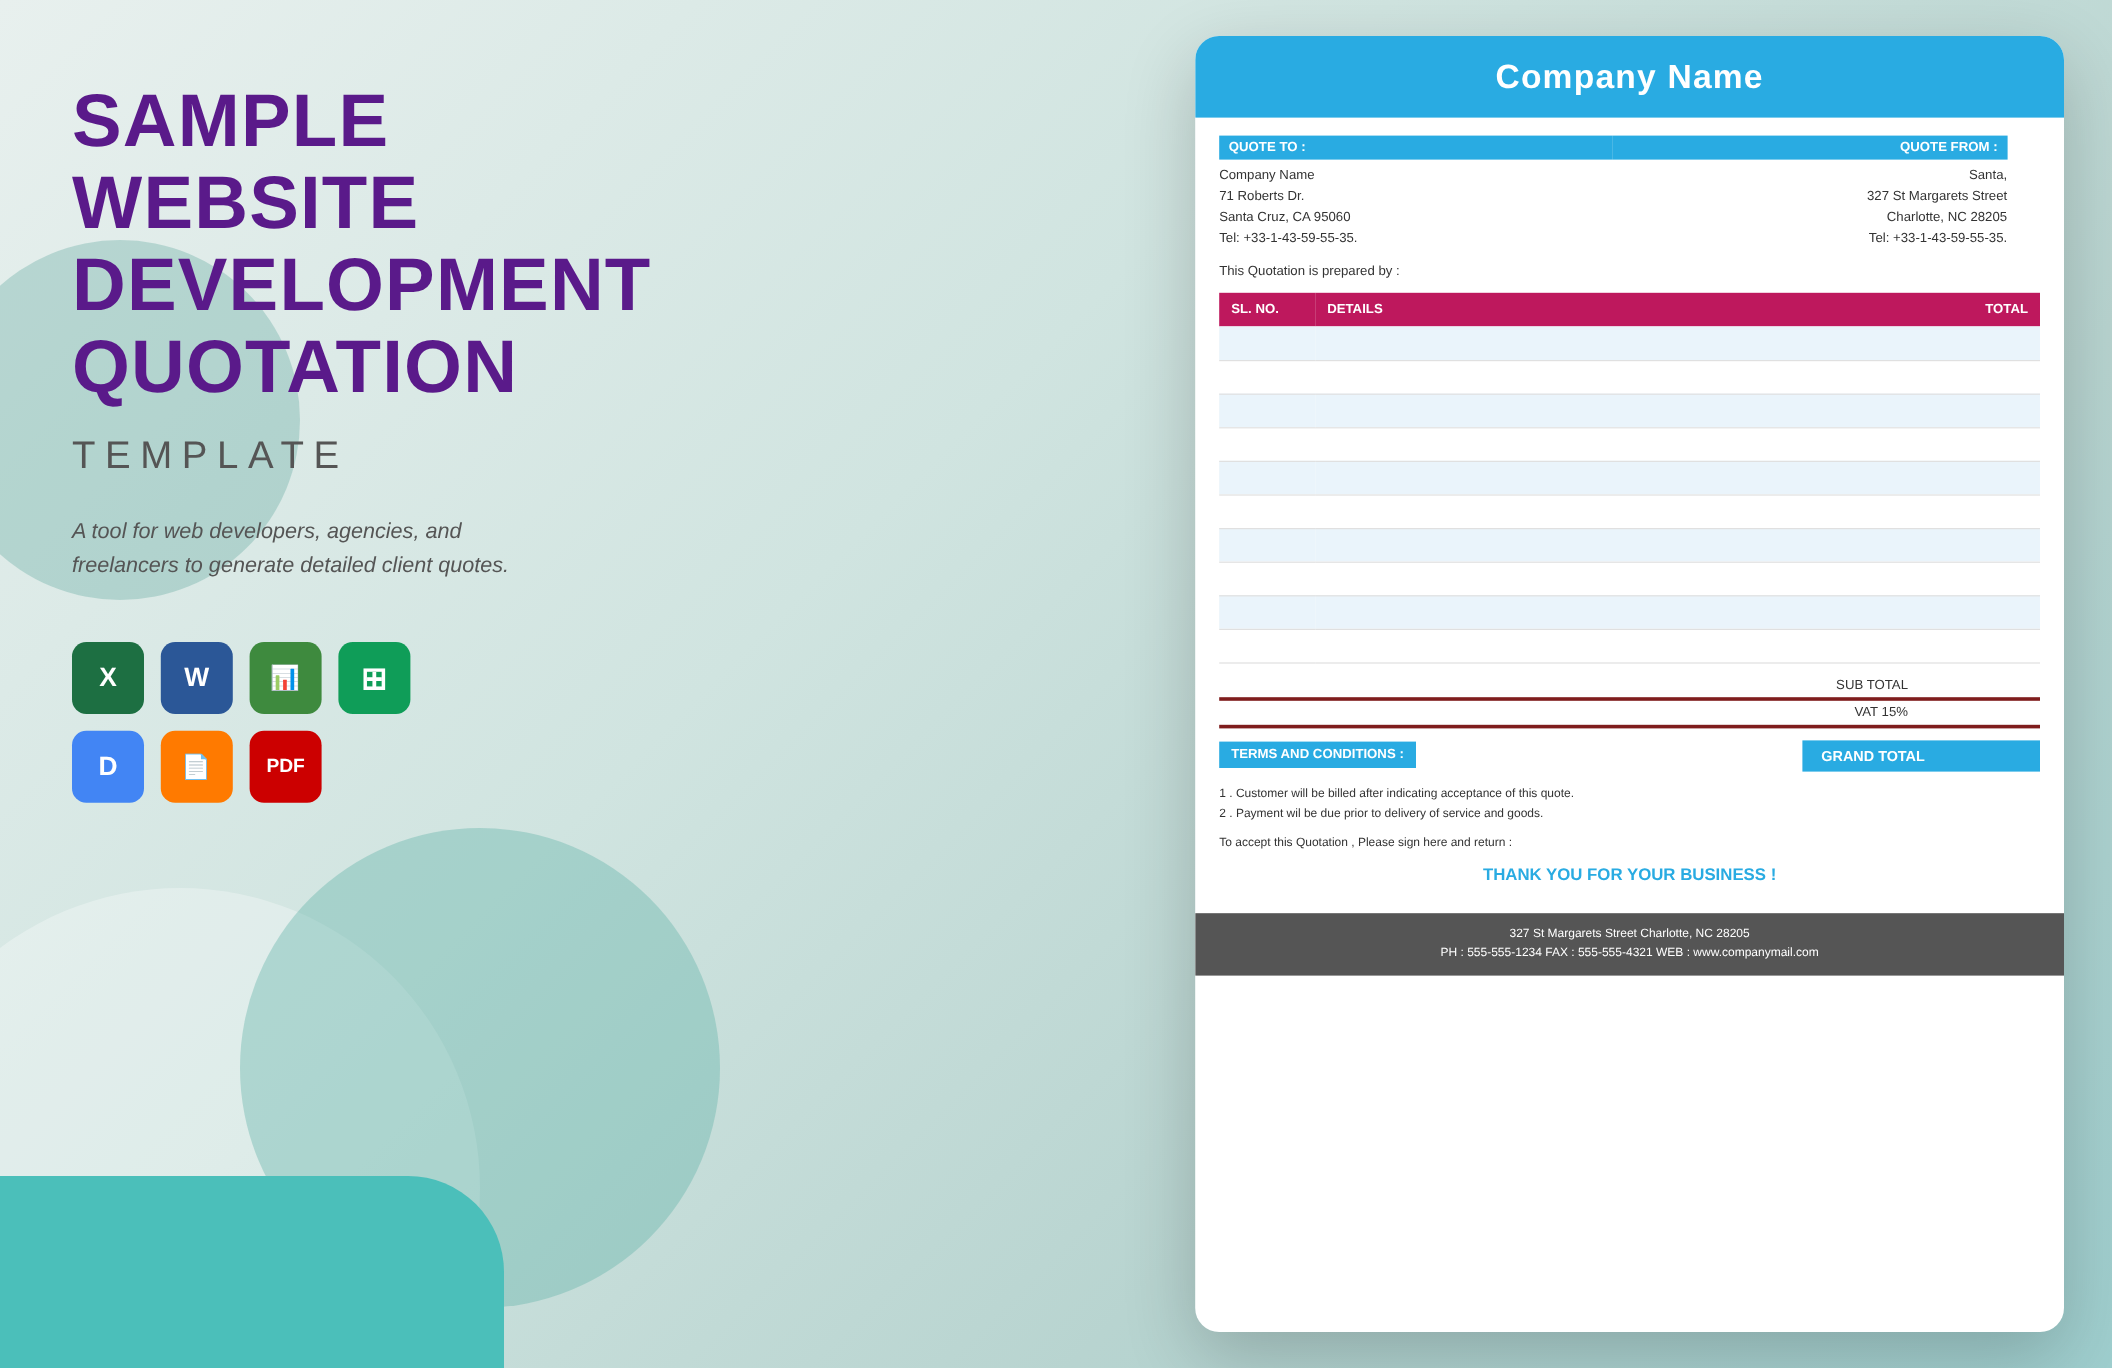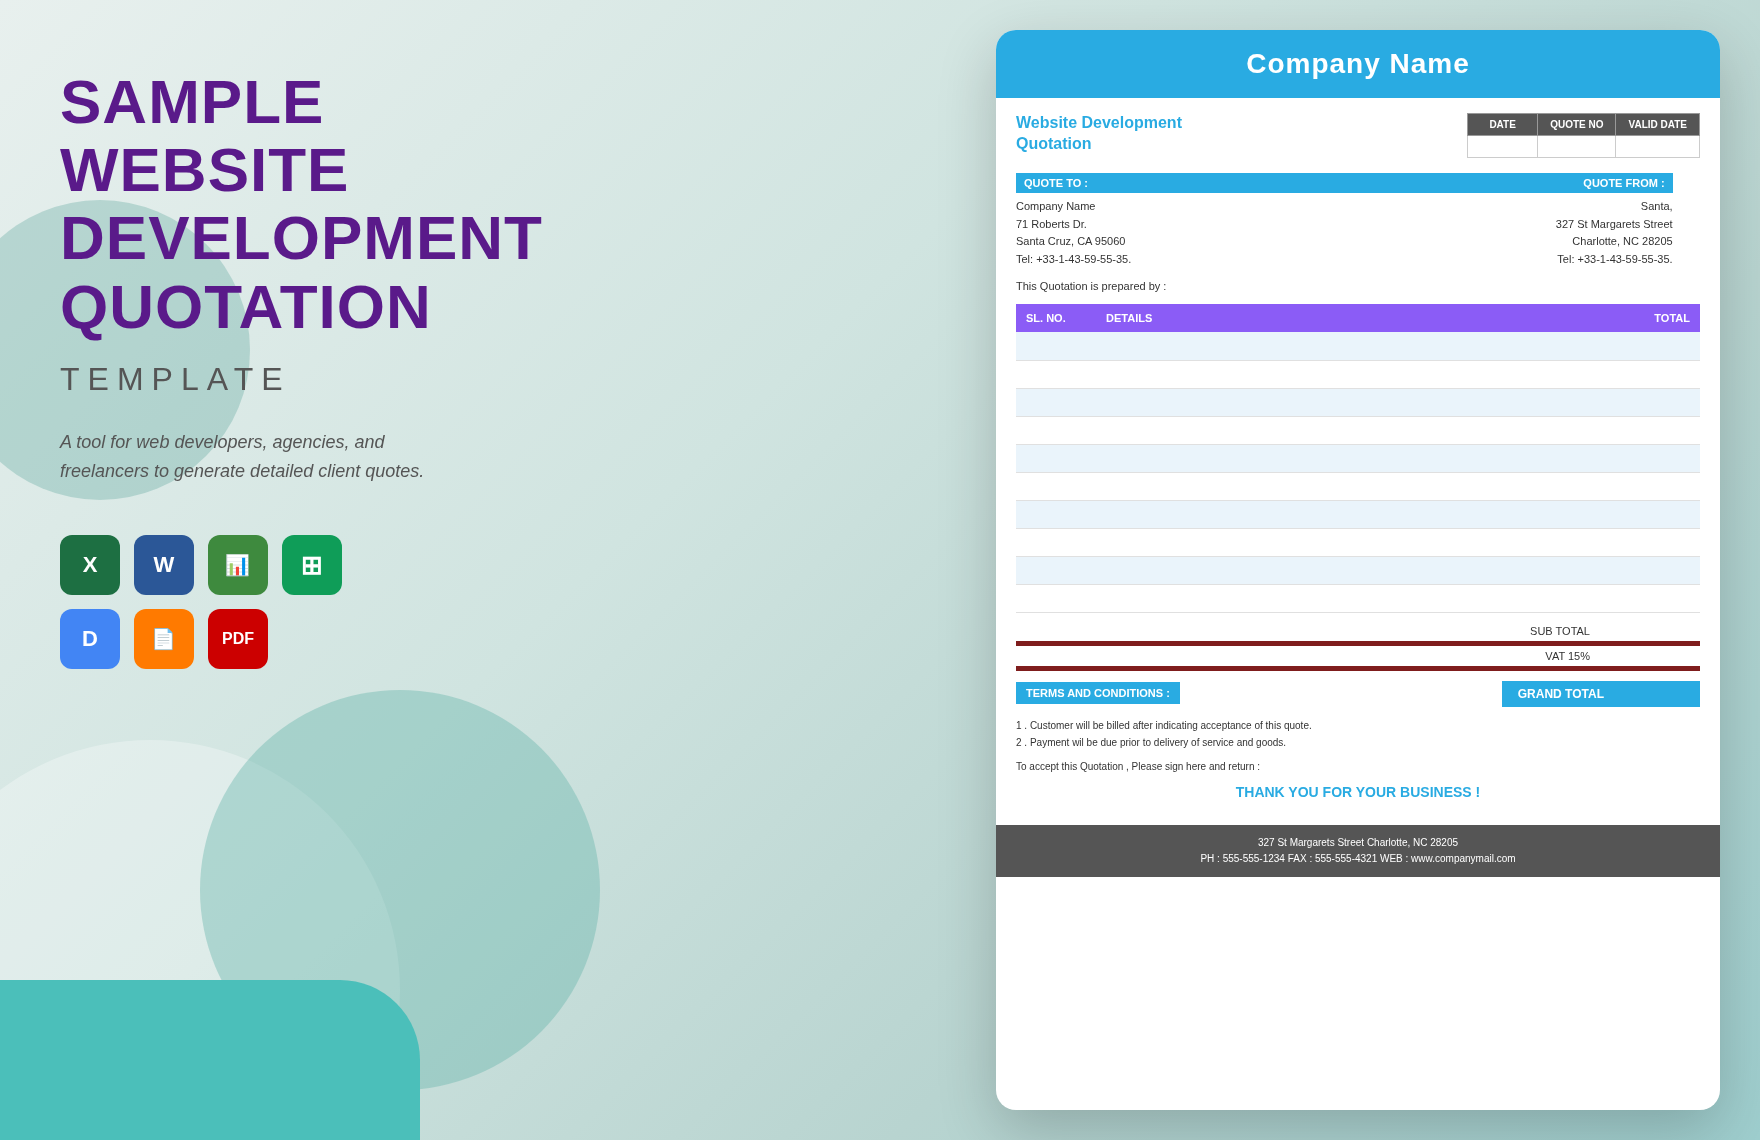--- a/index.html
+++ b/index.html
@@ -211,21 +211,21 @@
     }
 
     
     .items-table {
       width: 100%;
       border-collapse: collapse;
       margin-bottom: 8px;
     }
 
     .items-table thead tr th {
-      background: #8b5cf6;
+      background: #be185d;
       color: white;
       font-size: 11px;
       font-weight: bold;
       padding: 8px 10px;
       text-align: left;
     }
 
     .items-table thead tr th:last-child {
       text-align: right;
     }
@@ -257,21 +257,21 @@
       margin-top: 5px;
     }
 
     .total-row {
       display: flex;
       justify-content: flex-end;
       align-items: center;
       padding: 4px 10px;
       font-size: 11px;
       color: #333;
-      border-bottom: 5px solid #7f1d1d;
+      border-bottom: 3px solid #7f1d1d;
     }
 
     .total-label {
       margin-right: 20px;
       font-size: 11px;
     }
 
     .total-value {
       min-width: 80px;
       text-align: right;
@@ -445,41 +445,20 @@
 </div>
 
 <div class="document-wrapper">
 
   <div class="doc-header">
     <div class="doc-header-title">Company Name</div>
   </div>
 
   <div class="doc-body">
 
-    <div class="title-row">
-      <div class="quote-title">
-        Website Development<br>Quotation
-      </div>
-      <table class="date-table">
-        <thead>
-          <tr>
-            <th>DATE</th>
-            <th>QUOTE NO</th>
-            <th>VALID DATE</th>
-          </tr>
-        </thead>
-        <tbody>
-          <tr>
-            <td></td>
-            <td></td>
-            <td></td>
-          </tr>
-        </tbody>
-      </table>
-    </div>
 
     <div class="quote-parties">
       <div class="quote-to">
         <div class="party-header">QUOTE TO :</div>
         <div class="party-info">
           <div>Company Name</div>
           <div>71 Roberts Dr.</div>
           <div>Santa Cruz, CA 95060</div>
           <div>Tel: +33-1-43-59-55-35.</div>
         </div>

